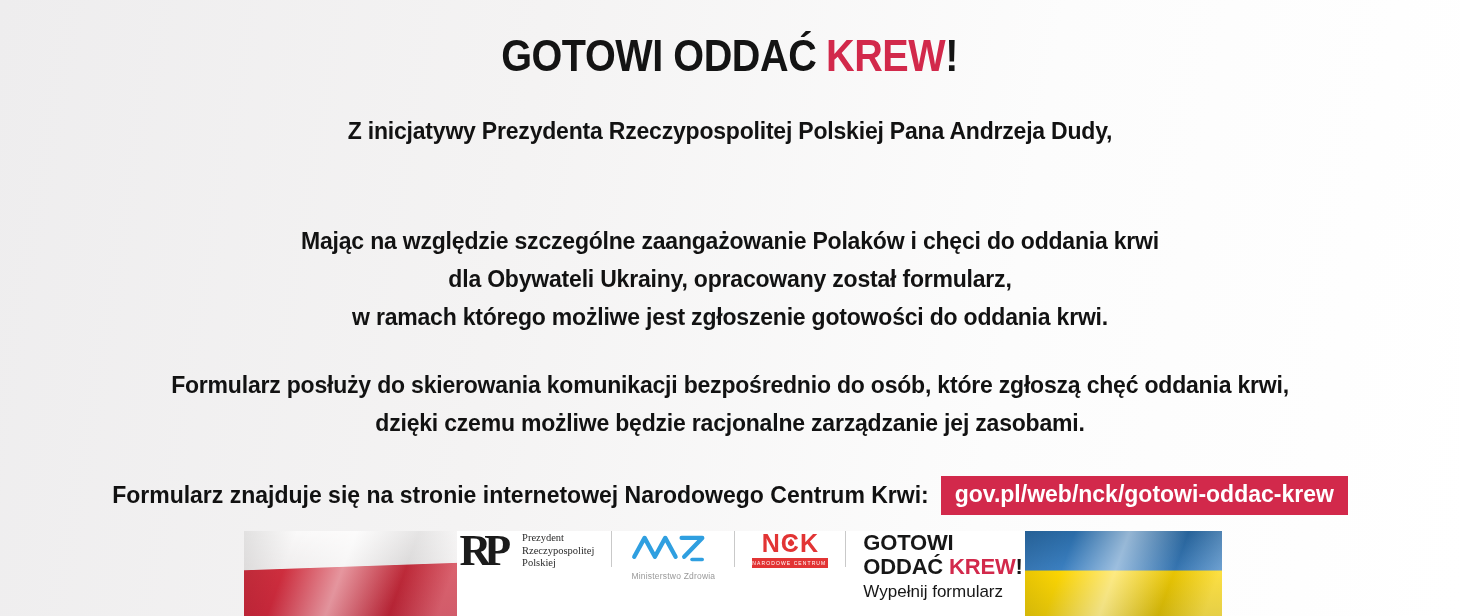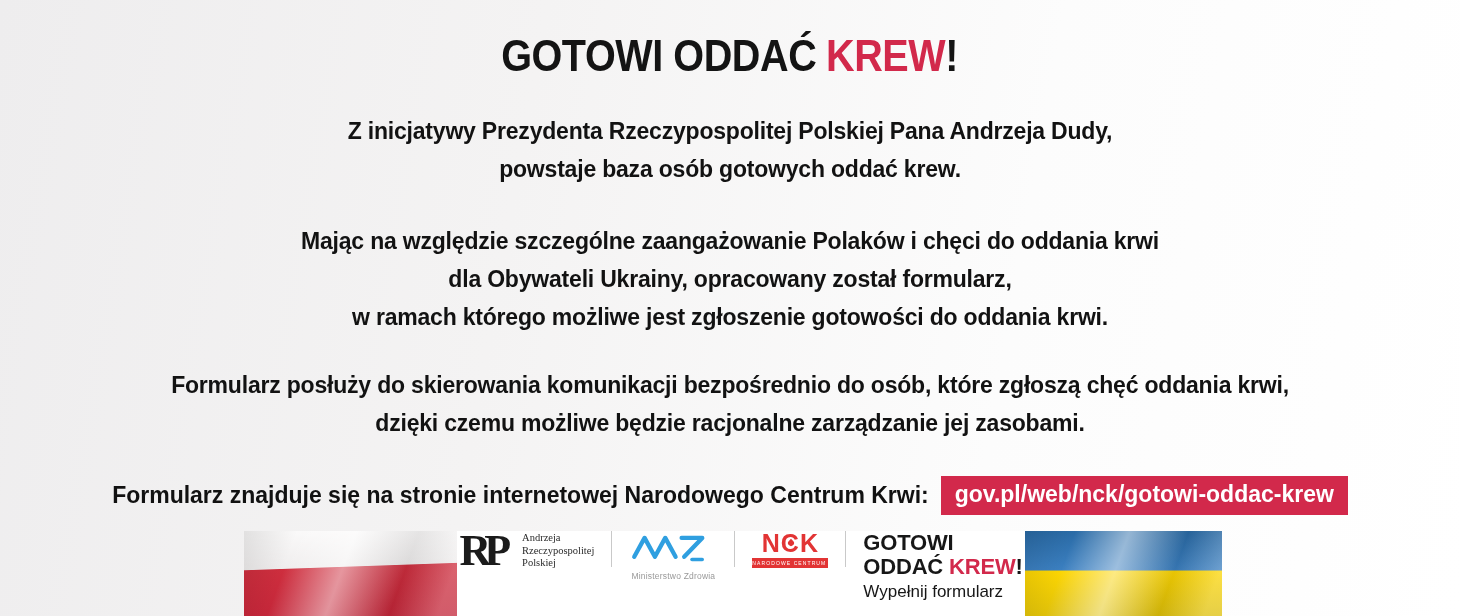--- a/index.html
+++ b/index.html
@@ -69,21 +69,20 @@
 <div class="poster">
 
   <h1 class="title">
     <span class="title-inner">
       <span>GOTOWI ODDAĆ</span><span class="red">KREW</span><span>!</span>
     </span>
   </h1>
 
   <div class="para p1">
     <div>Z inicjatywy Prezydenta Rzeczypospolitej Polskiej Pana Andrzeja Dudy,</div>
-    <div>powstaje baza osób gotowych oddać krew.</div>
   </div>
 
   <div class="para p2">
     <div>Mając na względzie szczególne zaangażowanie Polaków i chęci do oddania krwi</div>
     <div>dla Obywateli Ukrainy, opracowany został formularz,</div>
     <div>w ramach którego możliwe jest zgłoszenie gotowości do oddania krwi.</div>
   </div>
 
   <div class="para p3">
     <div>Formularz posłuży do skierowania komunikacji bezpośrednio do osób, które zgłoszą chęć oddania krwi,</div>
@@ -97,21 +96,21 @@
 
   <div class="footer">
     <div class="flag flag-pl"></div>
     <div class="flag flag-ua"></div>
 
     <div class="footer-content">
 
       <div class="rp-logo">
         <span class="rp-mono">RP</span>
         <span class="rp-text">
-          <div>Andrzeja</div>
+          <div>Prezydent</div>
           <div>Rzeczypospolitej</div>
           <div>Polskiej</div>
         </span>
       </div>
 
       <div class="divider"></div>
 
       <div class="mz-logo">
         <svg width="88" height="31" viewBox="0 0 100 36">
           <path d="M5 30 L17 8 L29 30 L41 8 L53 30" fill="none" stroke="#2f9fe0" stroke-width="5" stroke-linecap="round" stroke-linejoin="round"></path>

